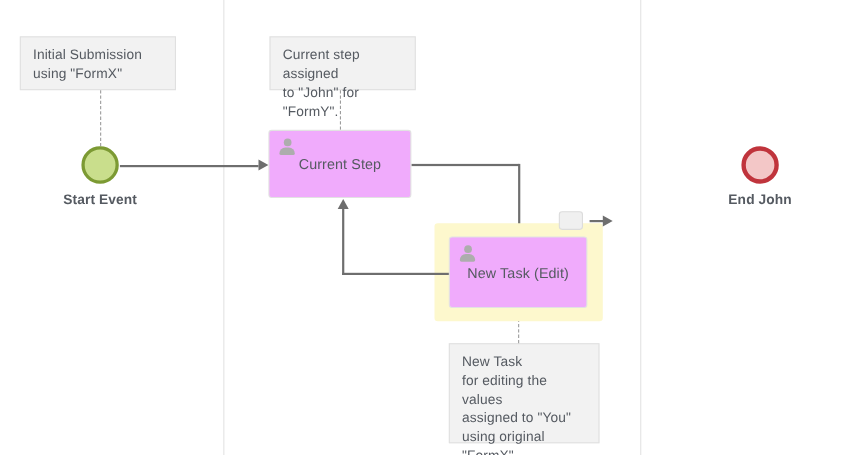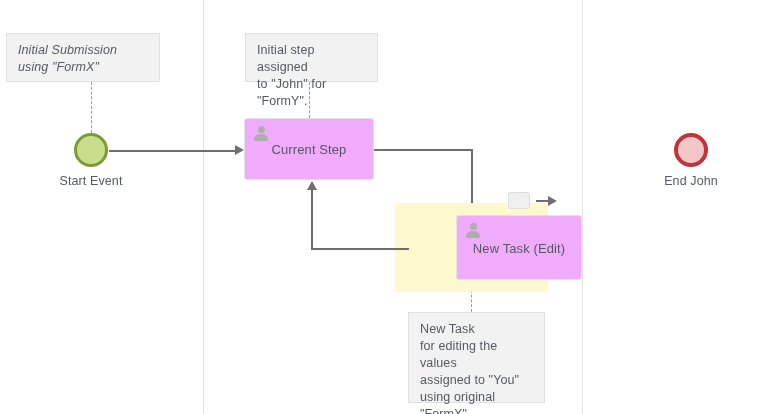--- a/index.html
+++ b/index.html
@@ -68,34 +68,35 @@
     background: #f3c7c7;
     border: 4px solid #c0343c;
   }
   .event-label {
     position: absolute;
     color: #555a61;
     font-size: 12.5px;
     text-align: center;
     width: 160px;
     letter-spacing: .1px;
+    font-weight: bold;
   }
   #start-event-label { left: 11px;  top: 174px; }
   #end-event-label   { left: 611px; top: 174px; }
 
   
   .task {
     position: absolute;
     box-sizing: border-box;
     background: #f0abfc;
     border: 1px solid #e2e2e2;
     border-radius: 3px;
   }
   #task-current-step { left: 244px; top: 118px; width: 130px; height: 62px; }
-  #task-new-task     { left: 408px; top: 215px; width: 126px; height: 65px; margin-left: 48px; }
+  #task-new-task     { left: 408px; top: 215px; width: 126px; height: 65px; }
 
   .task-label {
     position: absolute;
     left: 0; right: 0;
     top: 50%;
     transform: translateY(-50%);
     text-align: center;
     color: #555a61;
     font-size: 13px;
     letter-spacing: .1px;
@@ -186,25 +187,25 @@
   }
 </style>
 </head>
 <body>
 
 <div id="canvas">
 
   <div class="lane-divider" id="lane-divider-left"></div>
   <div class="lane-divider" id="lane-divider-right"></div>
 
-  <div class="annotation" id="annotation-initial-submission" style="left:6px; top:33px; width:154px; height:49px;font-style:italic;">Initial Submission
+  <div class="annotation" id="annotation-initial-submission" style="left:18px; top:33px; width:142px; height:49px;">Initial Submission
 using "FormX"</div>
   <div class="assoc" style="left:91px; top:82px; height:51px;"></div>
 
-  <div class="annotation" id="annotation-current-step" style="left:245px; top:33px; width:133px; height:49px;">Initial step assigned
+  <div class="annotation" id="annotation-current-step" style="left:245px; top:33px; width:133px; height:49px;">Current step assigned
 to "John" for "FormY".</div>
   <div class="assoc" style="left:309px; top:82px; height:36px;"></div>
 
   <div class="annotation" id="annotation-new-task" style="left:408px; top:312px; width:137px; height:91px;">New Task
 for editing the values
 assigned to "You"
 using original "FormX".</div>
   <div class="assoc" style="left:471px; top:280px; height:32px;"></div>
 
   <div class="conn-h" style="left:109px; top:150px; width:126px;"></div>

